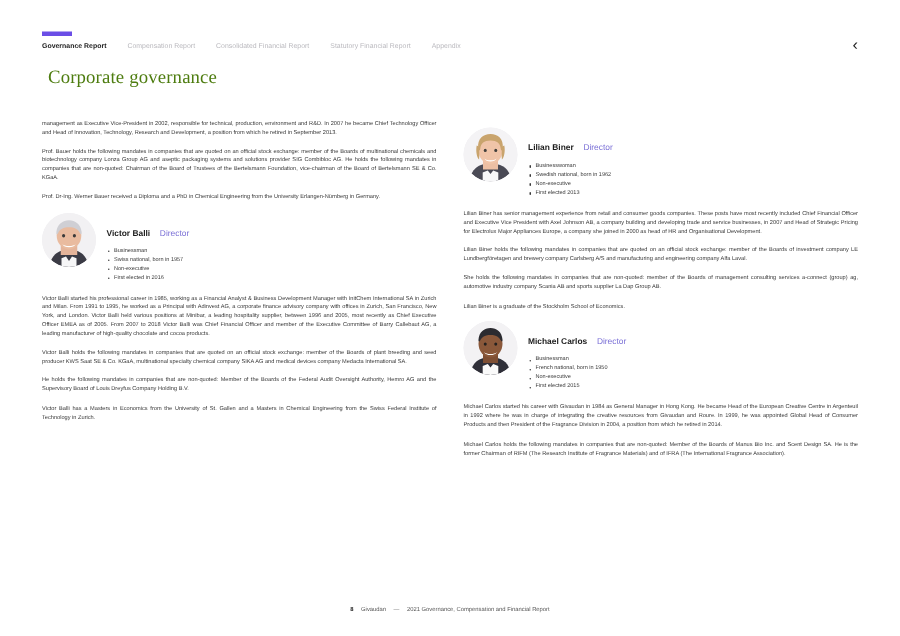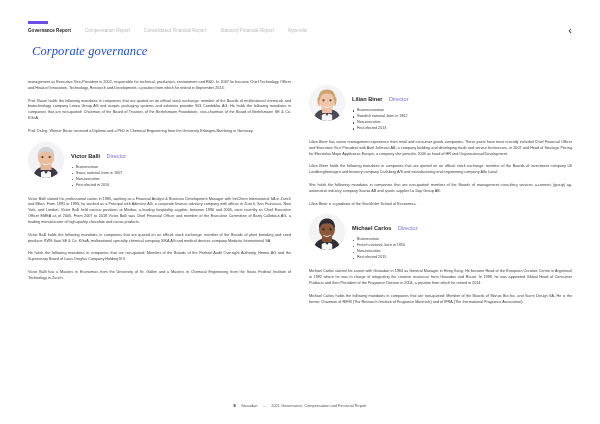--- a/index.html
+++ b/index.html
@@ -69,23 +69,22 @@
     user-select: none;
   }
 
   
   .page-title {
     position: absolute;
     left: 32px;
     top: 44px;
     font-family: "Liberation Serif", serif;
     font-size: 12.5px;
-    color: #1d4ed8;
+    color: #4d7c0f;
     letter-spacing: 0.1px;
-    font-style: italic;
   }
 
   
   .columns {
     position: absolute;
     left: 0;
     top: 80px;
     width: 600px;
     display: flex;
     gap: 18px;

